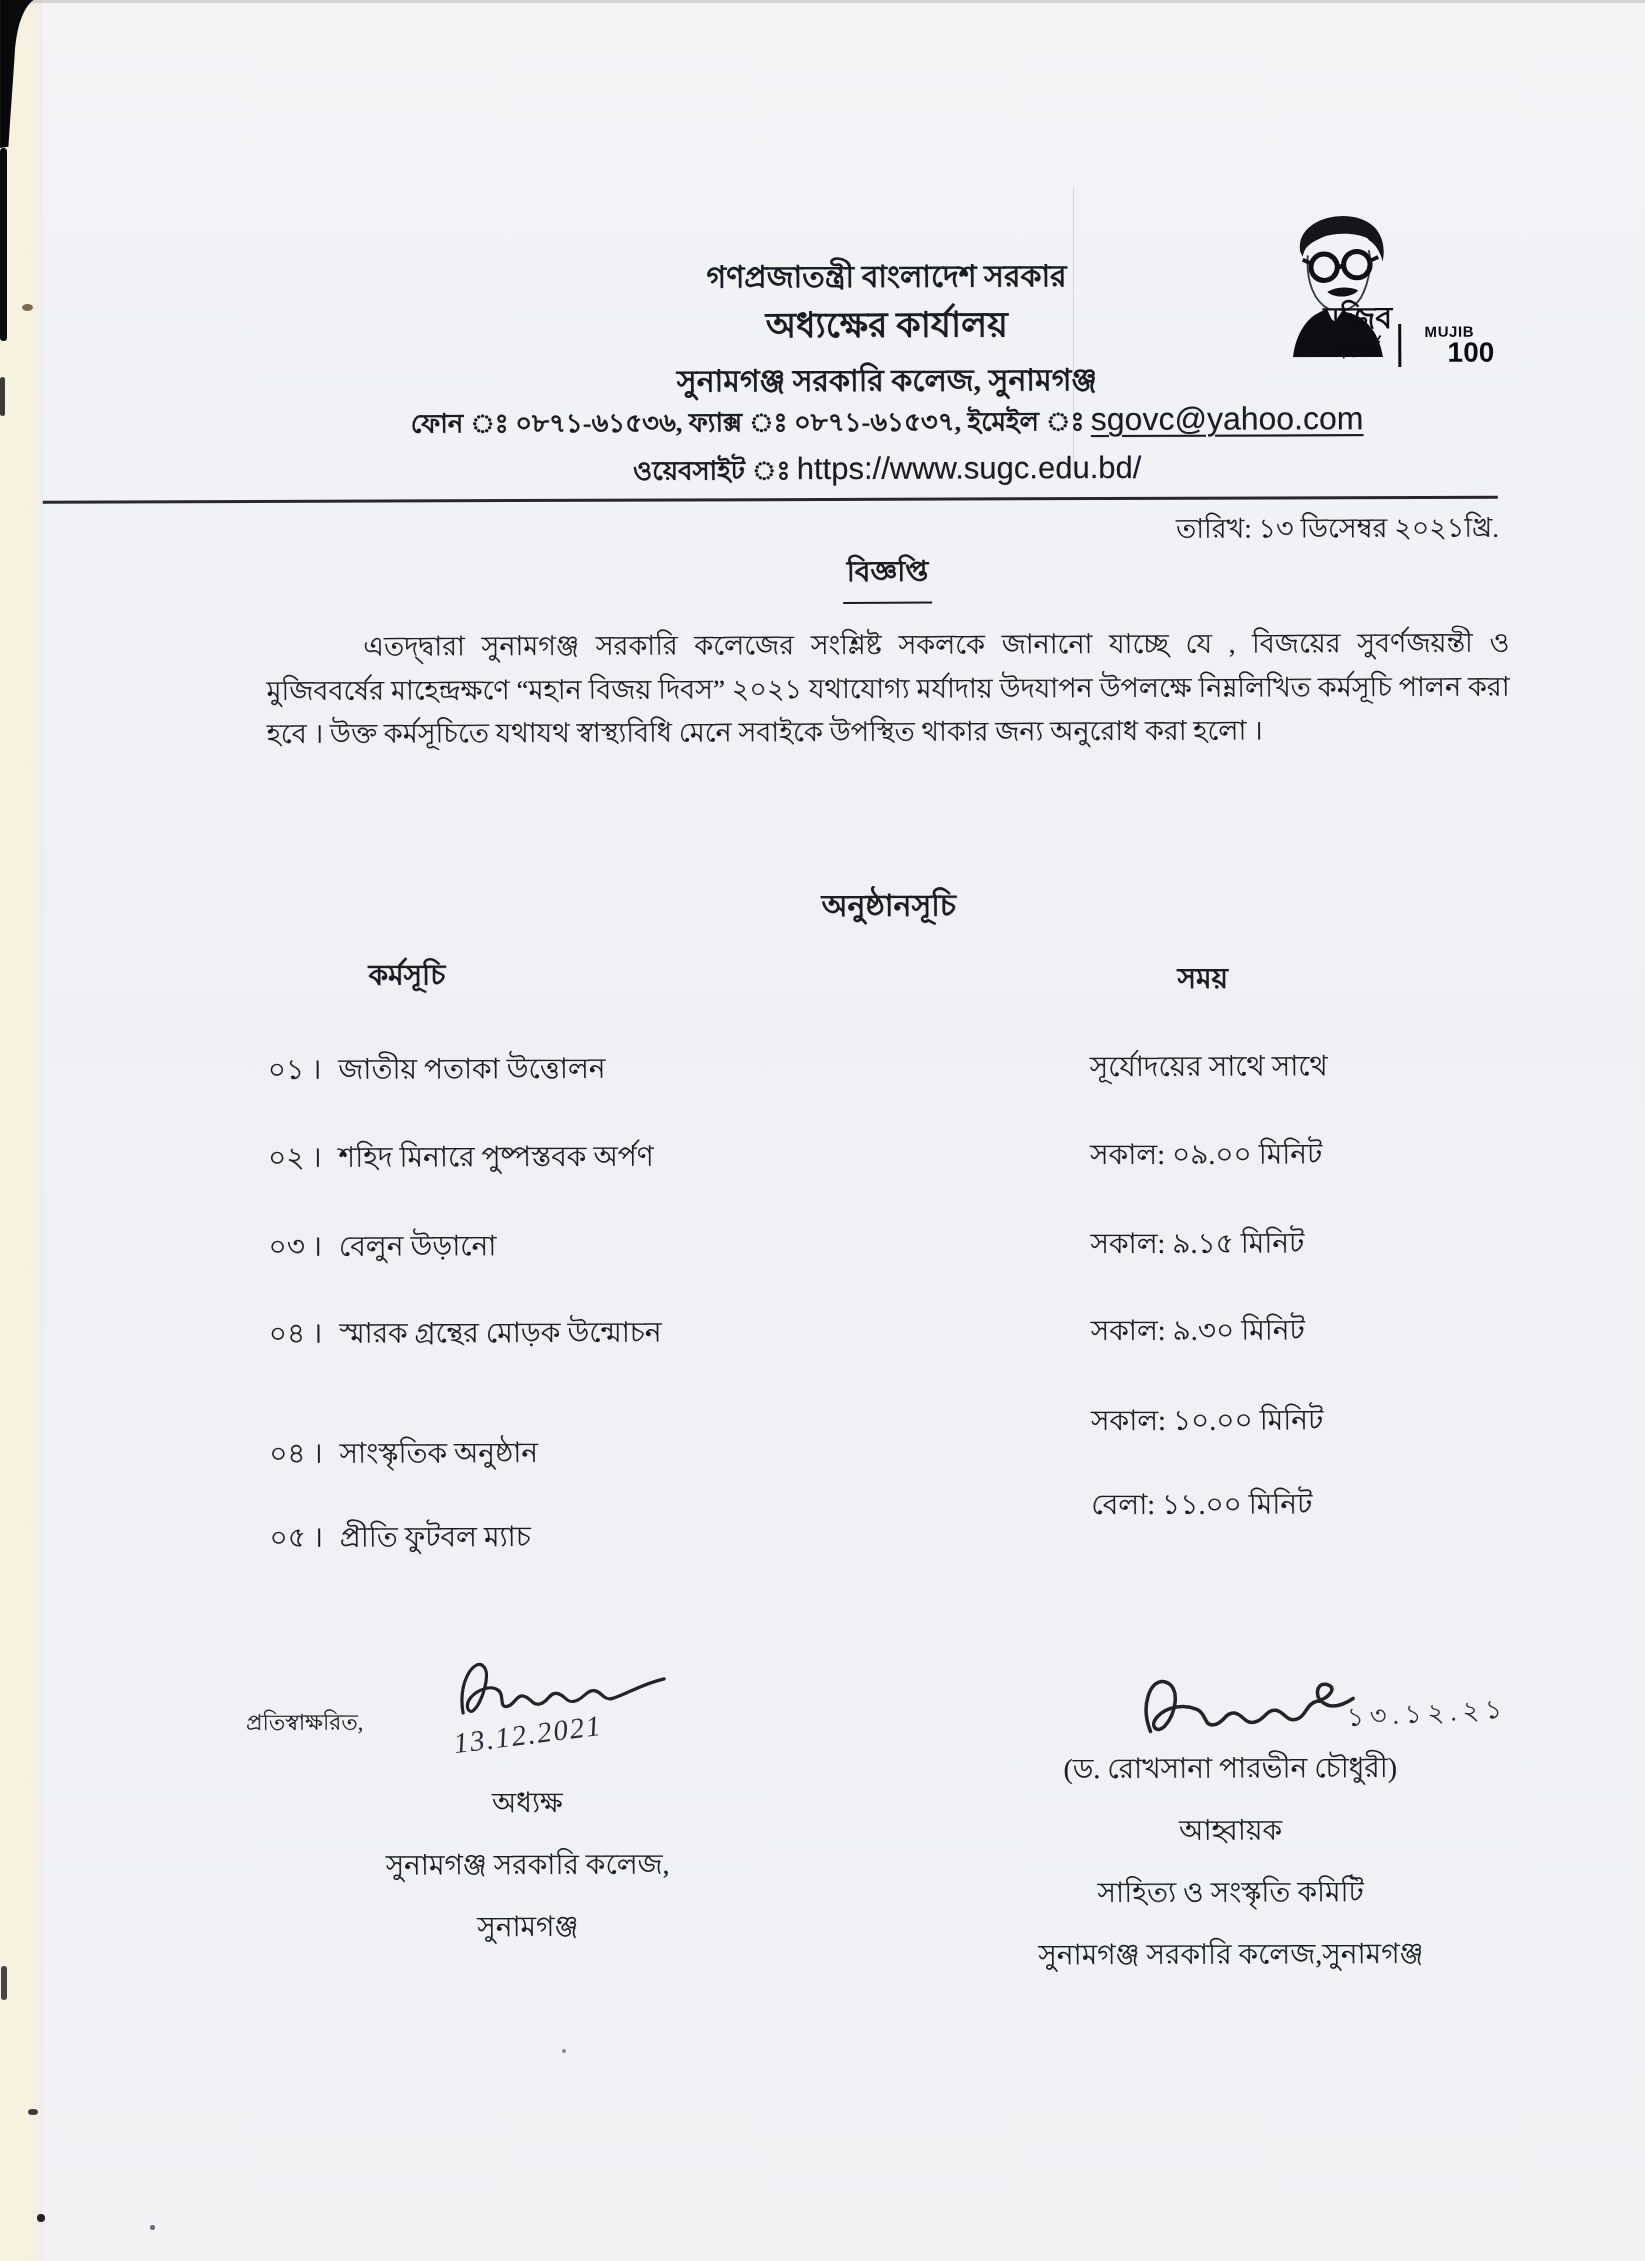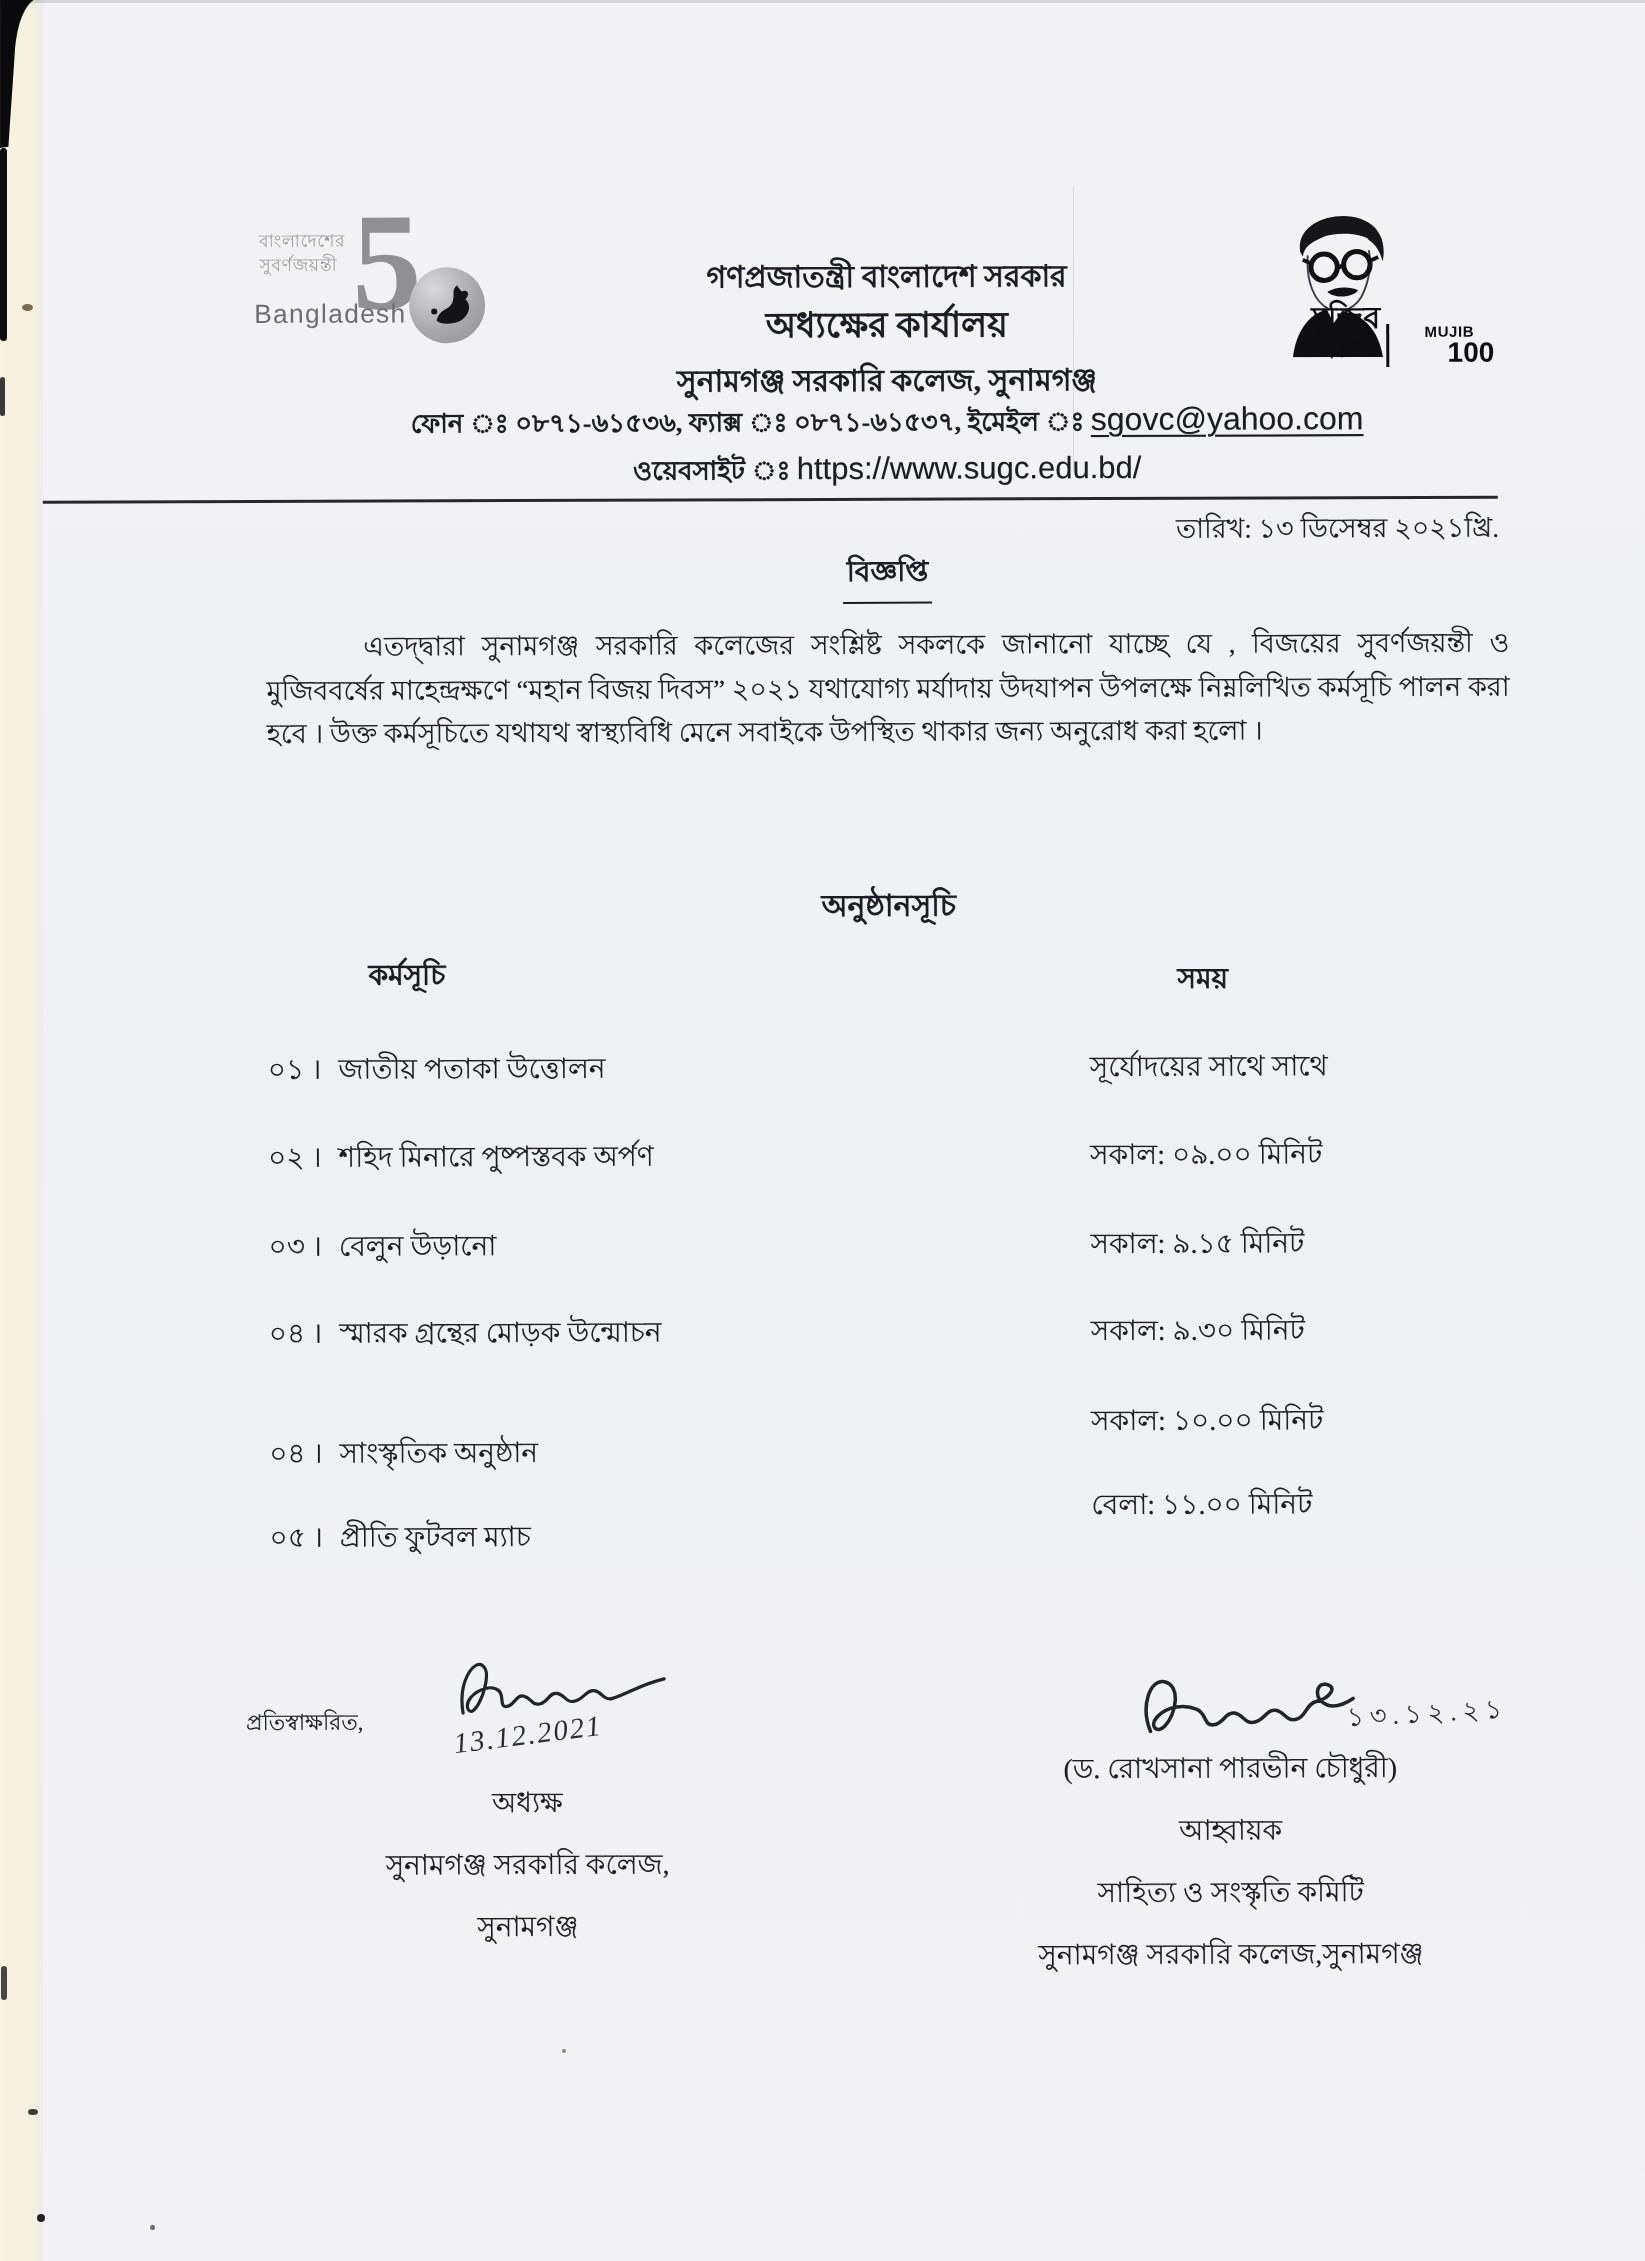--- a/index.html
+++ b/index.html
@@ -60,21 +60,21 @@
   .l50-bn{position:absolute;left:5.2px;top:13px;font-size:17.4px;line-height:1.4;color:#9b9b9b;letter-spacing:0.6px;}
   .l50-en{position:absolute;left:0px;top:83px;font-size:26.4px;color:#6e6e72;font-family:"Liberation Sans","DejaVu Sans",sans-serif;letter-spacing:1.3px;z-index:2;}
   .l50-5{position:absolute;left:98px;top:-23px;font-size:139px;line-height:1;font-weight:700;color:#7f7f84;opacity:.85;}
   .l50-circle{position:absolute;left:155px;top:52px;width:76px;height:76px;border-radius:50%;
     background:radial-gradient(circle at 32% 28%,#d9d9db 0%,#a9a9ad 55%,#8e8e93 100%);z-index:1;}
   
   .mujib{position:absolute;left:1278px;top:208px;width:219px;height:164px;}
   .mujib-text{position:absolute;right:0;bottom:2.6px;display:flex;align-items:flex-end;gap:6.4px;text-align:center;}
   .mujib-bn-title{font-size:30px;font-weight:700;color:#0d0d12;line-height:1;}
   .mujib-bn-sub{font-size:18.7px;font-weight:700;color:#0d0d12;transform:rotate(-7deg);margin-top:3.9px;}
-  .mujib-en{border-left:3.2px solid #0d0d12;padding-left:15px;}
+  .mujib-en{border-left:3.2px solid #0d0d12;padding-left:3px;}
   .mujib-en-title{font-family:"Liberation Sans","DejaVu Sans",sans-serif;font-size:15px;font-weight:700;letter-spacing:0.6px;color:#0d0d12;line-height:1;}
   .mujib-en-number{font-family:"Liberation Sans","DejaVu Sans",sans-serif;font-size:28px;font-weight:700;color:#0d0d12;line-height:1;margin-left:43px;}
   .content{position:absolute;left:0;top:0;right:0;bottom:0;transform:rotate(-0.2deg);}
 </style>
 </head>
 <body>
 
 <div class="page">
 
   <div class="scan-strip"></div>
@@ -87,34 +87,20 @@
   <div class="edge-mark" style="left:1.3px;top:1966px;width:5.8px;height:34px;opacity:.75;"></div>
   <div class="speck" style="left:22px;top:304px;width:11px;height:7px;background:#7a6a4a;"></div>
   <div class="speck" style="left:28px;top:2109px;width:9.7px;height:6.4px;background:#3a3a3c;"></div>
   <div class="speck" style="left:37px;top:2214px;width:8.4px;height:8.4px;background:#222226;"></div>
   <div class="speck" style="left:150px;top:2225px;width:4.5px;height:4.5px;background:#6a6a6e;"></div>
   <div class="speck" style="left:562px;top:2049px;width:3.9px;height:3.9px;background:#85858a;"></div>
   <div class="crease"></div>
 
   <div class="content">
 
-    <div class="logo50">
-      <div class="l50-bn">
-        <div>বাংলাদেশের</div>
-        <div>সুবর্ণজয়ন্তী</div>
-      </div>
-      <div class="l50-5">5</div>
-      <div class="l50-circle">
-        <svg width="76" height="76" viewBox="0 0 100 100">
-          <path d="M36,70 C42,52 52,58 57,46 C61,36 55,30 63,24 L69,32 C77,28 81,36 74,42 C85,52 76,70 60,73 C50,75 41,75 36,70 Z" fill="#141418"></path>
-          <circle cx="33" cy="58" r="4" fill="#141418"></circle>
-        </svg>
-      </div>
-      <div class="l50-en">Bangladesh</div>
-    </div>
 
     <div class="mujib">
       <svg width="126" height="151" viewBox="0 0 200 240">
         <path d="M40,72 C33,26 95,6 136,20 C168,31 177,60 171,88 C167,72 159,60 149,54 C148,46 100,38 74,50 C55,59 47,64 44,80 Z" fill="#15151a"></path>
         <path d="M52,78 C49,120 62,152 86,164 C107,173 131,161 141,136 C151,112 153,90 149,70" fill="none" stroke="#3a3a42" stroke-width="3"></path>
         <circle cx="78" cy="97" r="21" fill="none" stroke="#111116" stroke-width="8"></circle>
         <circle cx="130" cy="93" r="21" fill="none" stroke="#111116" stroke-width="8"></circle>
         <path d="M99,97 L109,95" stroke="#111116" stroke-width="7"></path>
         <path d="M57,91 L44,85 M151,87 L164,81" stroke="#111116" stroke-width="6"></path>
         <path d="M83,136 C96,128 119,127 132,134 C121,146 93,147 83,136 Z" fill="#111116"></path>

